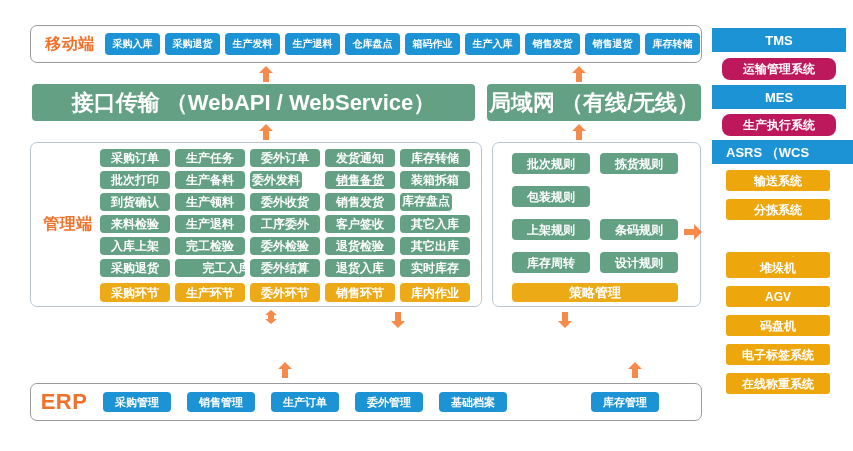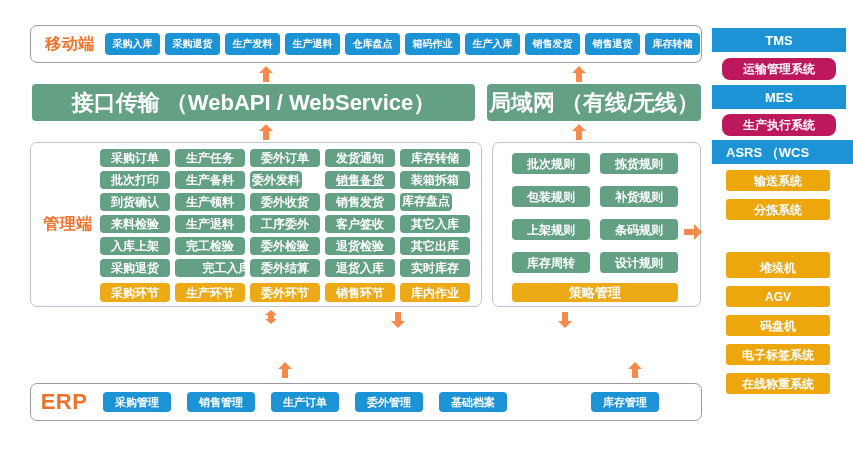--- a/index.html
+++ b/index.html
@@ -182,21 +182,20 @@
   <div class="chip amber t-12" style="left:400px; top:283px; width:70px; height:19px;">库内作业</div>
 
   <div class="frame-thin" style="left:492px; top:142px; width:209px; height:165px;"></div>
 
   <div class="chip green t-12" style="left:512px; top:153px; width:78px; height:21px;">批次规则</div>
   <div class="chip green t-12" style="left:512px; top:186px; width:78px; height:21px;">包装规则</div>
   <div class="chip green t-12" style="left:512px; top:219px; width:78px; height:21px;">上架规则</div>
   <div class="chip green t-12" style="left:512px; top:252px; width:78px; height:21px;">库存周转</div>
 
   <div class="chip green t-12" style="left:600px; top:153px; width:78px; height:21px;">拣货规则</div>
-  <div class="chip green t-12" style="left:600px; top:186px; width:78px; height:21px;">补货规则</div>
   <div class="chip green t-12" style="left:600px; top:219px; width:78px; height:21px;">条码规则</div>
   <div class="chip green t-12" style="left:600px; top:252px; width:78px; height:21px;">设计规则</div>
 
   <div class="chip amber t-13" style="left:512px; top:283px; width:166px; height:19px;">策略管理</div>
 
   <div class="arrow" style="left:684px; top:224px;">
     <svg width="18" height="16" viewBox="0 0 18 16">
         <path d="M0 5 L10 5 L10 0 L18 8 L10 16 L10 11 L0 11 Z" fill="#f58a4b"></path>
       </svg>
   </div>

